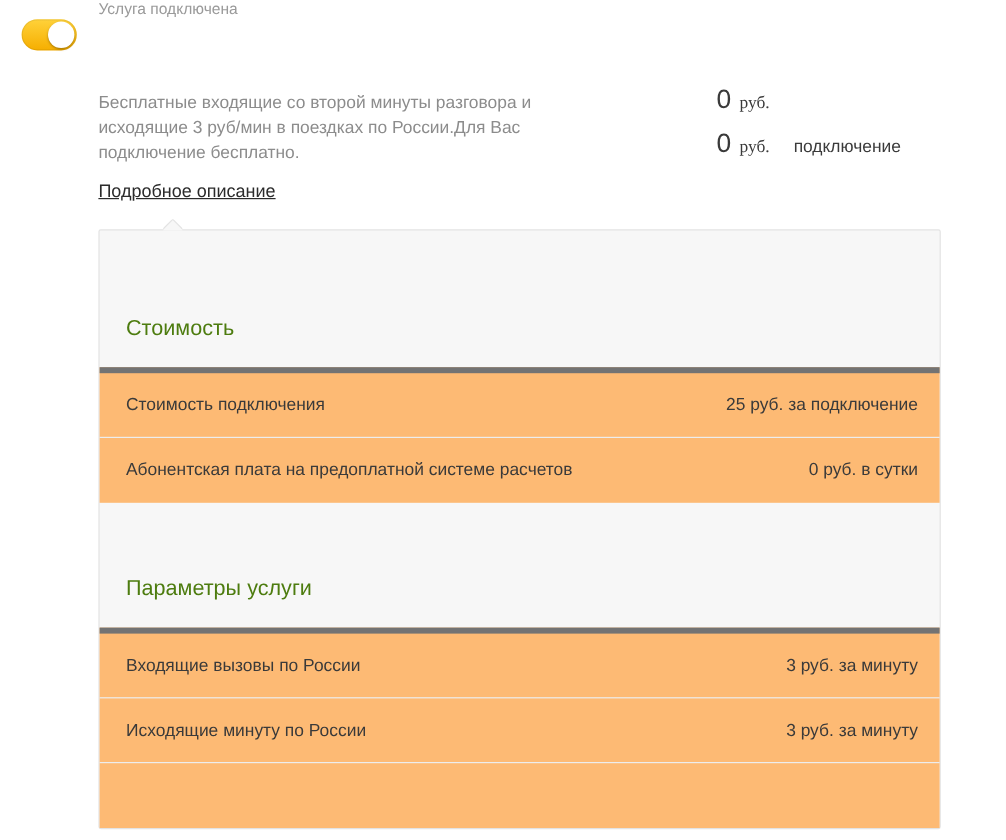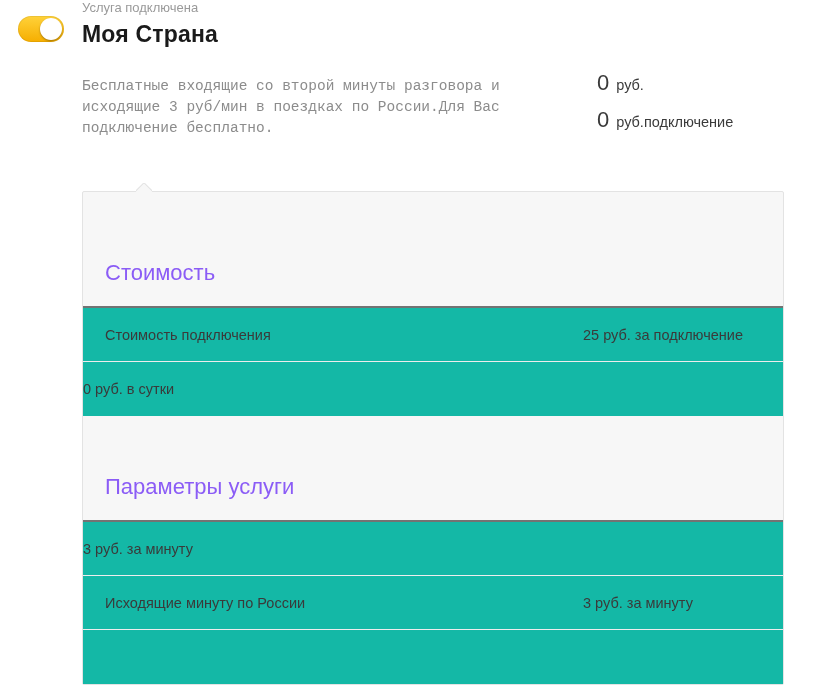--- a/index.html
+++ b/index.html
@@ -75,21 +75,20 @@
 
   
   .desc-block {
     position: absolute;
     left: 82px;
     top: 76px;
     width: 430px;
     font-size: 14.5px;
     line-height: 21px;
     color: #8c8c8c;
-    font-family: Liberation Mono, monospace;
   }
 
   .price-block {
     position: absolute;
     left: 597px;
     top: 70px;
     width: 230px;
   }
   .price-row {
     display: flex;
@@ -98,25 +97,26 @@
   }
   .price-num {
     font-size: 22px;
     color: #3a3a3a;
     line-height: 26px;
     margin-right: 7px;
   }
   .price-unit {
     font-size: 14.5px;
     color: #3a3a3a;
+    font-family: Liberation Serif, serif;
   }
   .price-note {
     font-size: 14.5px;
     color: #3a3a3a;
-    margin-left: 0;
+    margin-left: 20px;
   }
 
   
   .detail-link {
     position: absolute;
     left: 82px;
     top: 151px;
     font-size: 15px;
     color: #2b2b2b;
     text-decoration: underline;
@@ -155,34 +155,34 @@
   }
 
   .panel-intro {
     padding: 26px 22px 0 22px;
     font-size: 14.5px;
     line-height: 22px;
     color: #3a3a3a;
   }
 
   .section-title {
-    font-size: 22px;
-    color: #8b5cf6;
+    font-size: 18px;
+    color: #4d7c0f;
     padding: 0 22px;
     margin: 0;
     line-height: 22px;
   }
   .section-spacer-1 { height: 70px; }
   .section-spacer-2 { height: 22px; }
   .section-spacer-3 { height: 60px; }
   .section-spacer-4 { height: 22px; }
 
   .rows {
-    background: #14b8a6;
-    border-top: 2px solid #737373;
+    background: #fdba74;
+    border-top: 5px solid #737373;
   }
   .row {
     display: flex;
     align-items: flex-start;
     border-bottom: 1px solid #ededed;
     min-height: 54px;
     box-sizing: border-box;
   }
   .row:last-child { border-bottom: none; }
   .row-label {
@@ -193,78 +193,81 @@
     line-height: 20px;
     box-sizing: border-box;
   }
   .row-value {
     flex: 1;
     padding: 17px 18px 14px 0;
     font-size: 14.5px;
     color: #3a3a3a;
     line-height: 20px;
     box-sizing: border-box;
+    text-align: right;
   }
 </style>
 </head>
 <body>
 
 <div class="page">
 
   <div class="toggle-wrap">
     <div class="toggle">
       <div class="knob"></div>
     </div>
   </div>
 
   <div class="header">
     <div class="status-line">Услуга подключена</div>
-    <div class="title">Моя Страна</div>
   </div>
 
   <div class="desc-block">Бесплатные входящие со второй минуты разговора и исходящие 3 руб/мин в поездках по России.Для Вас подключение бесплатно.</div>
 
   <div class="price-block">
     <div class="price-row">
       <span class="price-num">0</span>
       <span class="price-unit">руб.</span>
       <span class="price-note"></span>
     </div>
     <div class="price-row">
       <span class="price-num">0</span>
       <span class="price-unit">руб.</span>
       <span class="price-note">подключение</span>
     </div>
   </div>
 
+  <a class="detail-link" href="#">Подробное описание</a>
 
   <div class="panel">
     <div class="caret"></div>
 
 
     <div class="section-spacer-1"></div>
     <div class="section-title">Стоимость</div>
     <div class="section-spacer-2"></div>
 
     <div class="rows">
       <div class="row">
         <div class="row-label">Стоимость подключения</div>
         <div class="row-value">25 руб. за подключение</div>
       </div>
       <div class="row">
+        <div class="row-label">Абонентская плата на предоплатной системе расчетов</div>
         <div class="row-value">0 руб. в сутки</div>
       </div>
     </div>
 
     <div class="section-spacer-3"></div>
     <div class="section-title">Параметры услуги</div>
     <div class="section-spacer-4"></div>
 
     <div class="rows">
       <div class="row">
+        <div class="row-label">Входящие вызовы по России</div>
         <div class="row-value">3 руб. за минуту</div>
       </div>
       <div class="row">
         <div class="row-label">Исходящие минуту по России</div>
         <div class="row-value">3 руб. за минуту</div>
       </div>
       <div class="row">
         <div class="row-label"></div>
         <div class="row-value"></div>
       </div>

